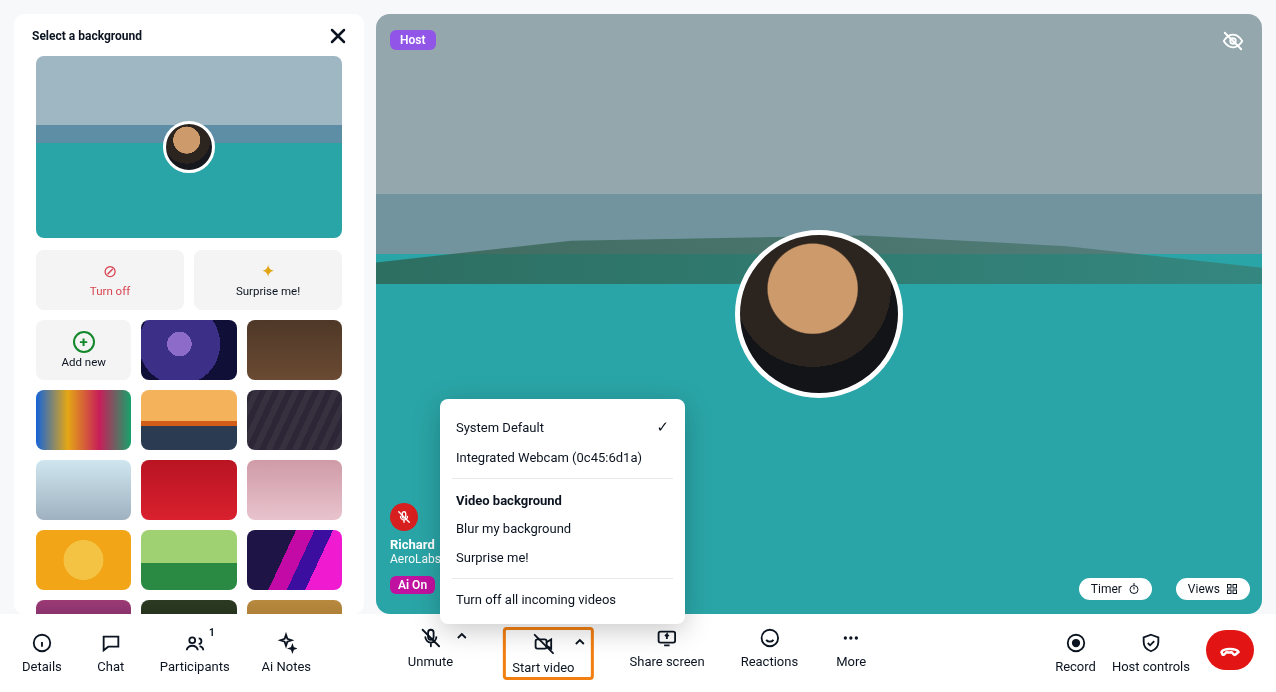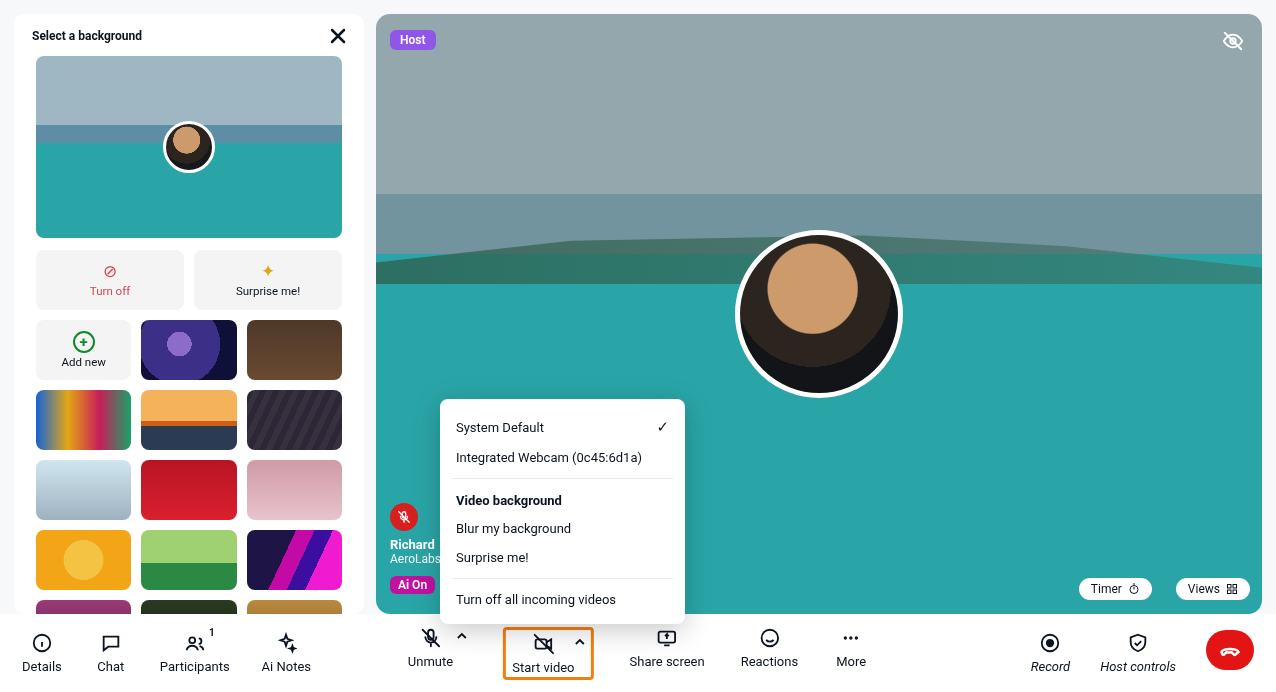--- a/index.html
+++ b/index.html
@@ -124,21 +124,21 @@
 .popup-item.highlight { border:3px solid #f27f11; background:#f2f3f5; margin:0 6px; padding:4px 10px; border-radius:3px; }
 .check { font-size:15px; }
 
 
 .bottom-bar {
   position:absolute; left:0; right:0; bottom:0; height:78px; background:#fff;
   display:flex; align-items:center; padding:0 22px;
 }
 .bar-left { display:flex; gap:32px; align-items:flex-start; }
 .bar-center { display:flex; gap:36px; position:absolute; left:50%; transform:translateX(-50%); align-items:flex-start; }
-.bar-right { display:flex; gap:30px; margin-left:auto; align-items:flex-start;font-style:italic; }
+.bar-right { display:flex; gap:16px; margin-left:auto; align-items:flex-start; }
 .bar-btn { display:flex; flex-direction:column; align-items:center; gap:5px; cursor:pointer; min-width:34px; }
 .bar-btn .icon { font-size:20px; height:22px; display:flex; align-items:center; justify-content:center; position:relative; }
 .bar-btn .lbl { font-size:13px; }
 .participants-badge { position:absolute; top:-5px; right:-8px; font-size:10px; font-weight:700; }
 .mute-combo { display:flex; align-items:flex-start; position:relative; }
 .mute-combo .chev { font-size:12px; margin-left:4px; margin-top:4px; cursor:pointer; }
 .start-video-wrap { border:3px solid #f27f11; border-radius:4px; padding:3px 6px 2px 6px; display:flex; align-items:flex-start; }
 .hangup {
   width:48px; height:40px; border-radius:20px; background:#e31414;
   display:flex; align-items:center; justify-content:center; color:#fff; cursor:pointer; margin-top:-2px;

